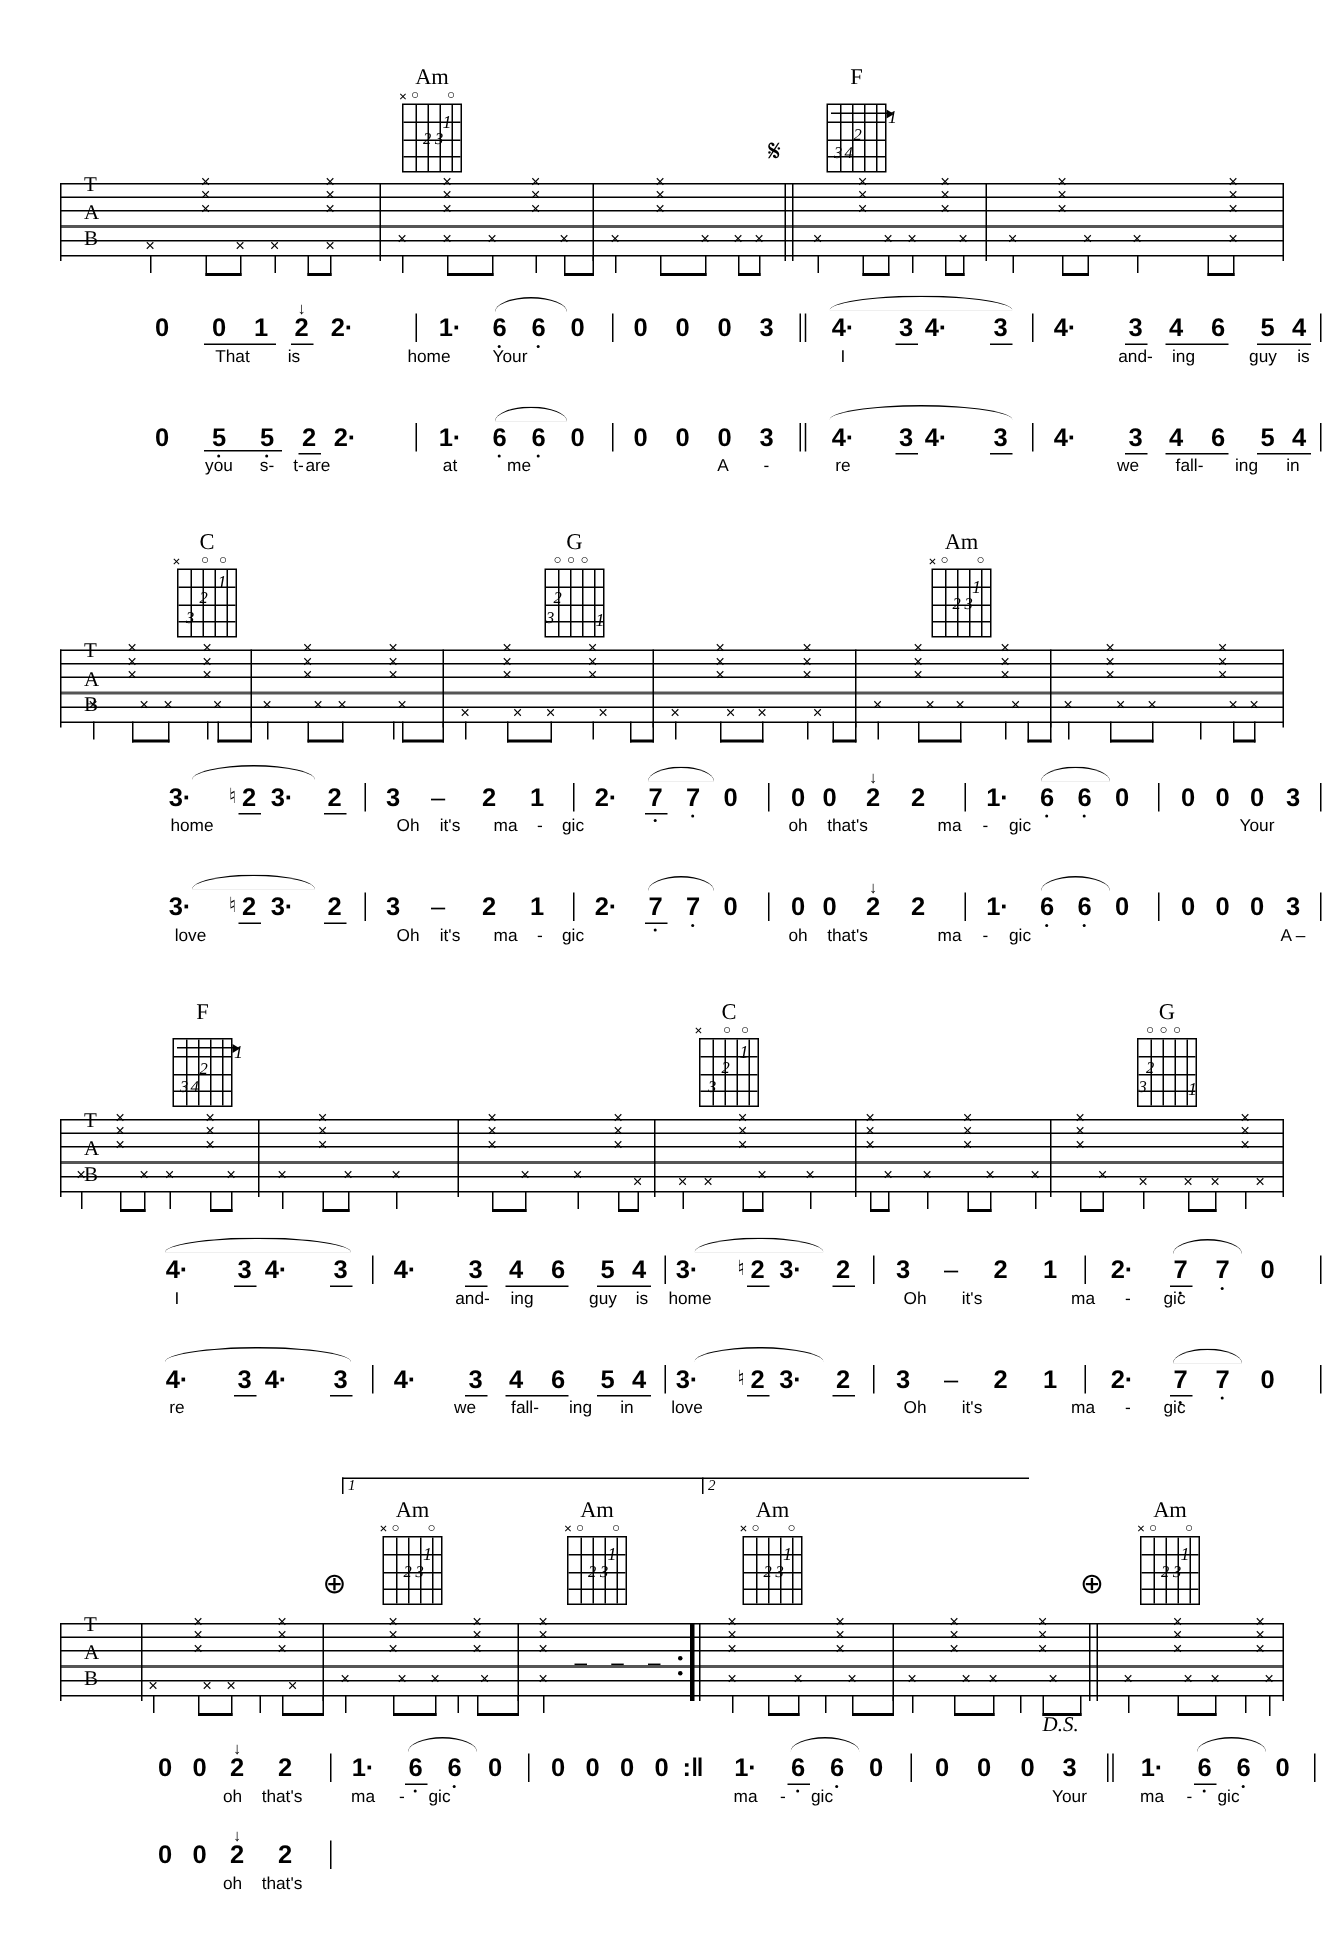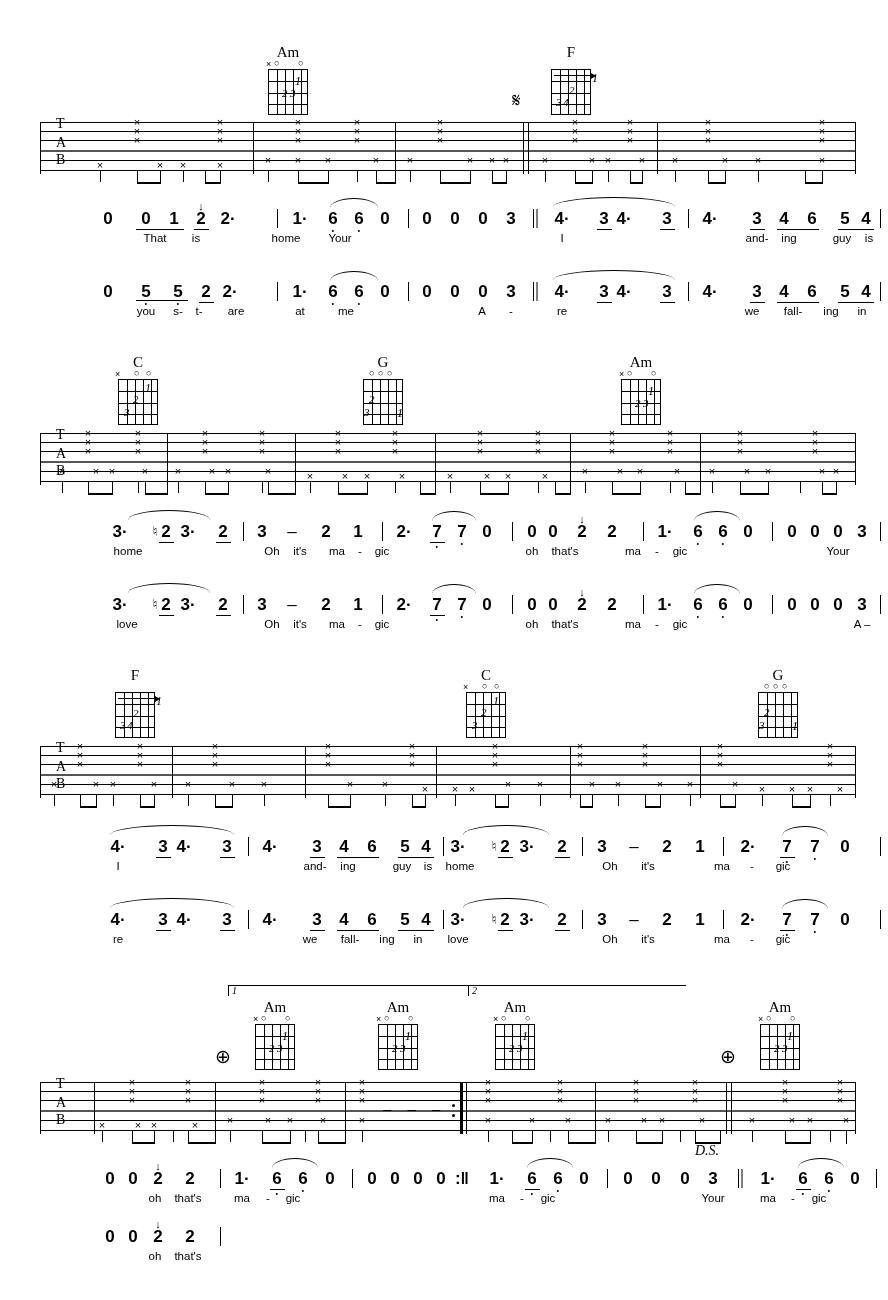--- a/index.html
+++ b/index.html
@@ -313,21 +313,21 @@
       <span class="nt" style="left:812px;">6</span>
       <div class="ubar" style="left:777px;top:19px;width:42px;"></div>
       <span class="nt" style="left:845px;">5</span>
       <span class="nt" style="left:866px;">4</span>
       <div class="ubar" style="left:838px;top:19px;width:36px;"></div>
       <div class="bline" style="left:880px;top:-1px;"></div>
 
       <span class="ly" style="left:146px;top:22px;">you</span>
       <span class="ly" style="left:178px;top:22px;">s-</span>
       <span class="ly" style="left:199px;top:22px;">t-</span>
-      <span class="ly" style="left:236px;top:22px;">are</span>
+      <span class="ly" style="left:212px;top:22px;">are</span>
       <span class="ly" style="left:300px;top:22px;">at</span>
       <span class="ly" style="left:346px;top:22px;">me</span>
       <span class="ly" style="left:482px;top:22px;">A</span>
       <span class="ly" style="left:511px;top:22px;">-</span>
       <span class="ly" style="left:562px;top:22px;">re</span>
       <span class="ly" style="left:752px;top:22px;">we</span>
       <span class="ly" style="left:793px;top:22px;">fall-</span>
       <span class="ly" style="left:831px;top:22px;">ing</span>
       <span class="ly" style="left:862px;top:22px;">in</span>
     </div>

